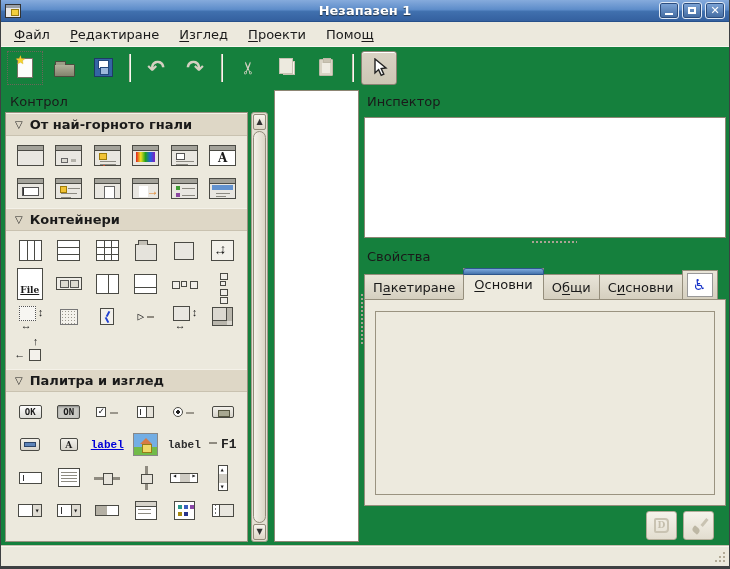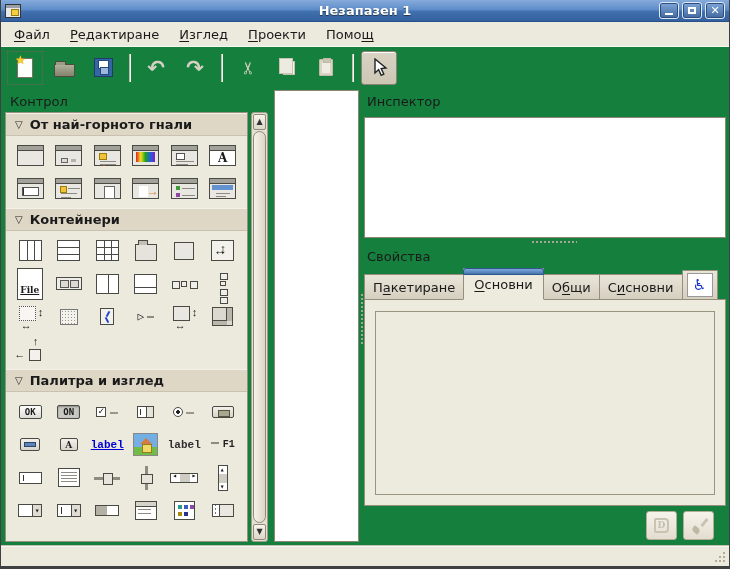--- a/index.html
+++ b/index.html
@@ -138,21 +138,21 @@
   .g-file-button{width:22px;height:12px;border:1px solid #4a4a44;border-radius:2px;background:linear-gradient(#f2f0ea,#d8d5cc);}
   .g-file-button::after{content:"";position:absolute;left:5px;top:3px;width:10px;height:5px;background:#a8a891;border:1px solid #55553f;}
   .g-color-button{width:20px;height:13px;border:1px solid #4a4a44;border-radius:2px;background:linear-gradient(#f2f0ea,#d8d5cc);}
   .g-color-button::after{content:"";position:absolute;left:3px;right:3px;top:3px;bottom:3px;background:#5c83b9;border:1px solid #2c4468;}
   .g-font-button{width:18px;height:13px;border:1px solid #4a4a44;border-radius:2px;background:linear-gradient(#f2f0ea,#d8d5cc);font-family:"DejaVu Serif",serif;font-weight:bold;font-size:9px;text-align:center;line-height:12px;}
   .g-link-button{font-weight:bold;font-size:11px;color:#0000d8;text-decoration:underline;}
   .g-image{width:25px;height:23px;border:1px solid #888;background:linear-gradient(#73aee4 0 62%,#72bb49 62%);}
   .g-image::before{content:"";position:absolute;left:6px;top:4px;width:0;height:0;border-left:6px solid transparent;border-right:6px solid transparent;border-bottom:6px solid #d77b44;}
   .g-image::after{content:"";position:absolute;left:8px;top:10px;width:8px;height:7px;background:#efd96a;border:1px solid #947d18;}
   .g-label{font-weight:bold;font-size:11px;color:#2e2e2e;}
-  .g-accel-label{font-weight:bold;font-size:10px;color:#222;}
+  .g-accel-label{font-weight:bold;font-size:13px;color:#222;}
   .g-accel-label::before{content:"";display:inline-block;width:8px;height:2px;background:#8f8b80;margin:0 4px 3px 0;vertical-align:middle;}
   .g-entry{width:23px;height:12px;border:1px solid #4a4a44;background:#fff;}
   .g-entry::before{content:"";position:absolute;left:3px;top:2px;bottom:2px;width:1px;background:#333;}
   .g-text-view{width:22px;height:19px;border:1px solid #4a4a44;background:#fff;padding:3px 2px;}
   .g-text-view::before{content:"";display:block;width:100%;height:100%;background:repeating-linear-gradient(to bottom,#8e8b81 0 1px,transparent 1px 3px);}
   .g-hscale{width:26px;height:12px;}
   .g-hscale::before{content:"";position:absolute;left:0;right:0;top:5px;height:3px;background:#8f8b80;}
   .g-hscale::after{content:"";position:absolute;left:9px;top:1px;width:8px;height:10px;background:#e7e4db;border:1px solid #4a4a44;}
   .g-vscale{width:12px;height:24px;}
   .g-vscale::before{content:"";position:absolute;top:0;bottom:0;left:5px;width:3px;background:#8f8b80;}

